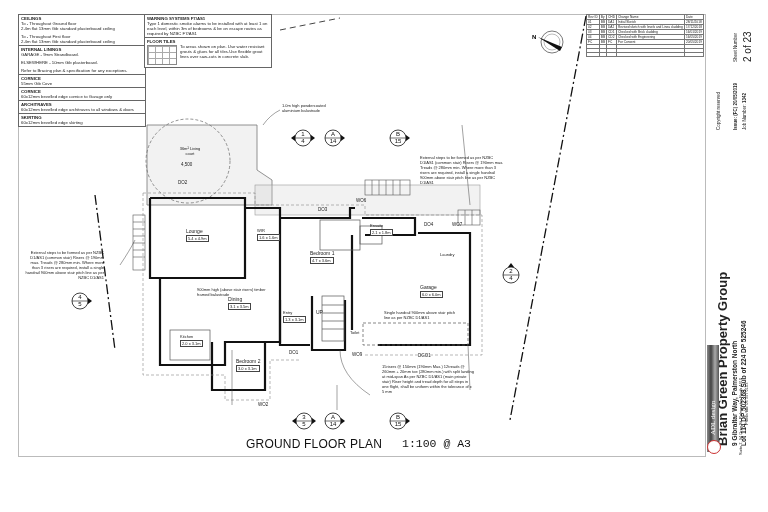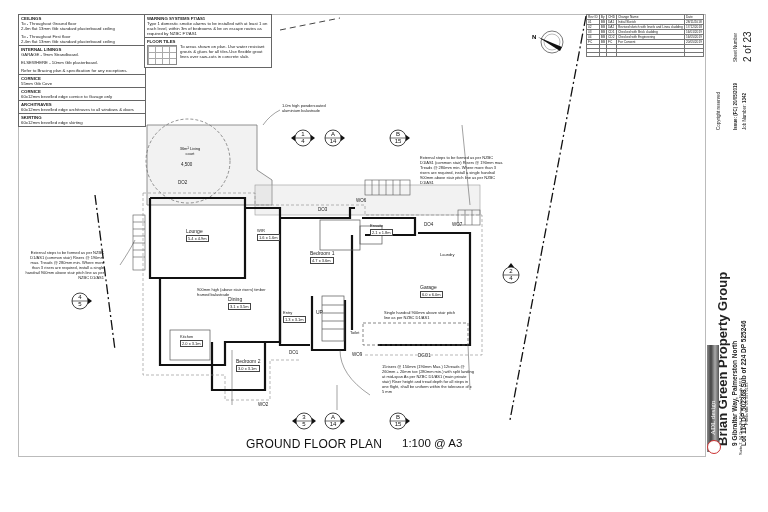--- a/index.html
+++ b/index.html
@@ -14,21 +14,21 @@
   .warn .sec:last-child { border-bottom:none; }
   .warn .h { font-weight:bold; }
   .tile-grid { float:left; width:28px; height:18px; margin:1px 3px 1px 0; border:1px solid #888;
     background-image:linear-gradient(#aaa 1px, transparent 1px), linear-gradient(90deg, #aaa 1px, transparent 1px);
     background-size:7px 6px; }
   .revtable { position:absolute; left:586px; top:14px; width:118px; border-collapse:collapse; font-size:3.2px; }
   .revtable td, .revtable th { border:1px solid #777; padding:0 1px; height:3px; font-weight:normal; text-align:left; }
   .titleblock { position:absolute; left:705px; top:14px; width:0; height:441px; border-left:1px solid #bbb; }
   .vtext { position:absolute; transform-origin:left top; transform:rotate(-90deg); white-space:nowrap; }
   .plan-title { position:absolute; left:246px; top:437px; font-size:12px; letter-spacing:0.2px; color:#111; }
-  .scale { position:absolute; left:402px; top:437px; font-size:11.5px; color:#111; }
+  .scale { position:absolute; left:402px; top:437px; font-size:11.5px; color:#111;font-family:Liberation Mono, monospace; }
   .lbl { position:absolute; font-size:4.5px; line-height:5px; color:#222; white-space:nowrap; }
   .room { position:absolute; font-size:5px; color:#222; }
   .room .box { border:1px solid #444; font-size:4px; padding:0 1px; margin-top:1px; background:#fff; }
 </style>
 </head>
 <body>
 
 <div class="sheet"></div>
 
 <div class="notes">

